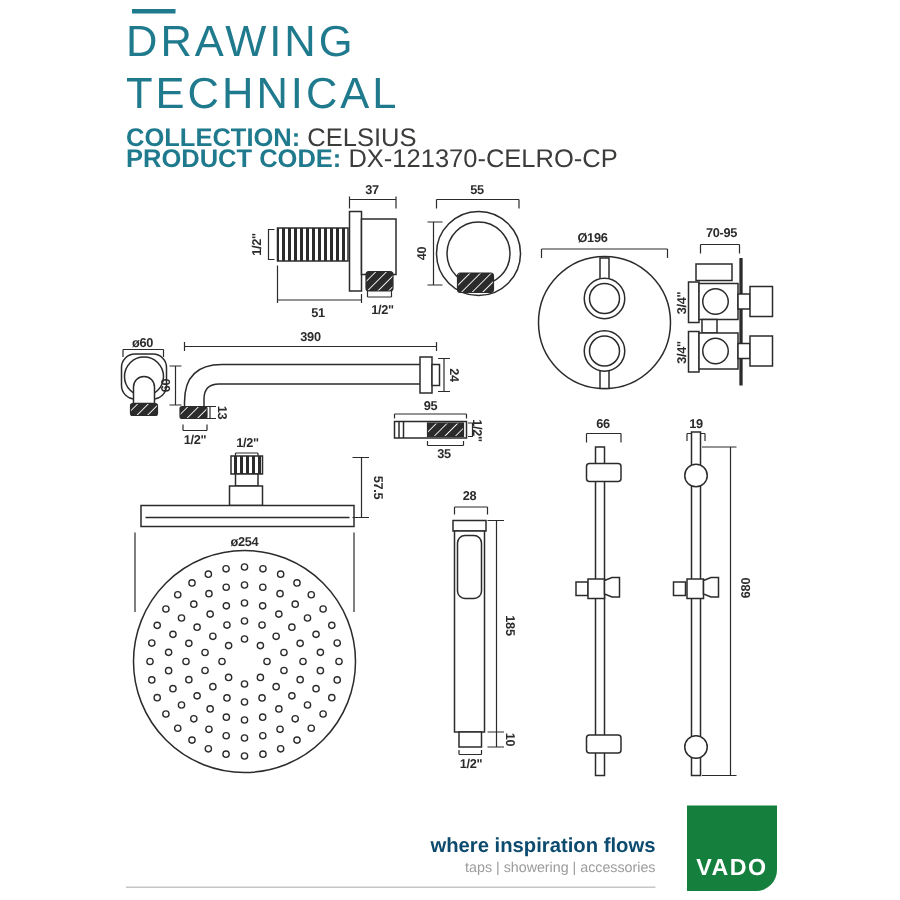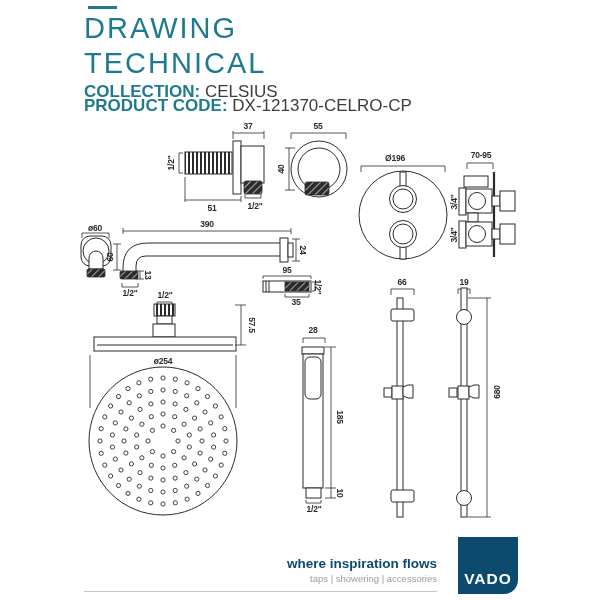--- a/index.html
+++ b/index.html
@@ -23,21 +23,21 @@
   svg .dark{fill:url(#hatch);stroke:#2b2b2b;stroke-width:0.8;}
   svg .knurl{fill:url(#knurl);stroke:#2b2b2b;stroke-width:1;}
   svg .hole{stroke:#2b2b2b;stroke-width:0.9;fill:none;}
   svg text.dim{font-family:"Liberation Sans",sans-serif;font-size:8.5px;font-weight:bold;fill:#2b2b2b;text-anchor:middle;letter-spacing:-0.2px;}
   
   .footer-tagline{position:absolute;left:200px;top:556px;width:237px;text-align:right;
     font-size:13.5px;font-weight:bold;color:#0c4a6e;}
   .footer-categories{position:absolute;left:200px;top:573px;width:237px;text-align:right;
     font-size:9.5px;color:#9C9B9B;}
   .footer-rule{position:absolute;left:84px;top:591px;width:353px;height:1px;background:#C6C6C6;}
-  .logo-box{position:absolute;left:458px;top:537px;width:60px;height:57px;background:#0c4a6e;
+  .logo-box{position:absolute;left:458px;top:537px;width:60px;height:57px;background:#15803d;
     border-radius:0 0 14px 0;}
   .logo-text{position:absolute;left:0;bottom:6px;width:100%;text-align:center;color:#ffffff;
     font-size:15.5px;font-weight:bold;letter-spacing:1px;}
 </style>
 </head>
 <body>
 
 <div class="brand-tick"></div>
 
 <div class="header">

